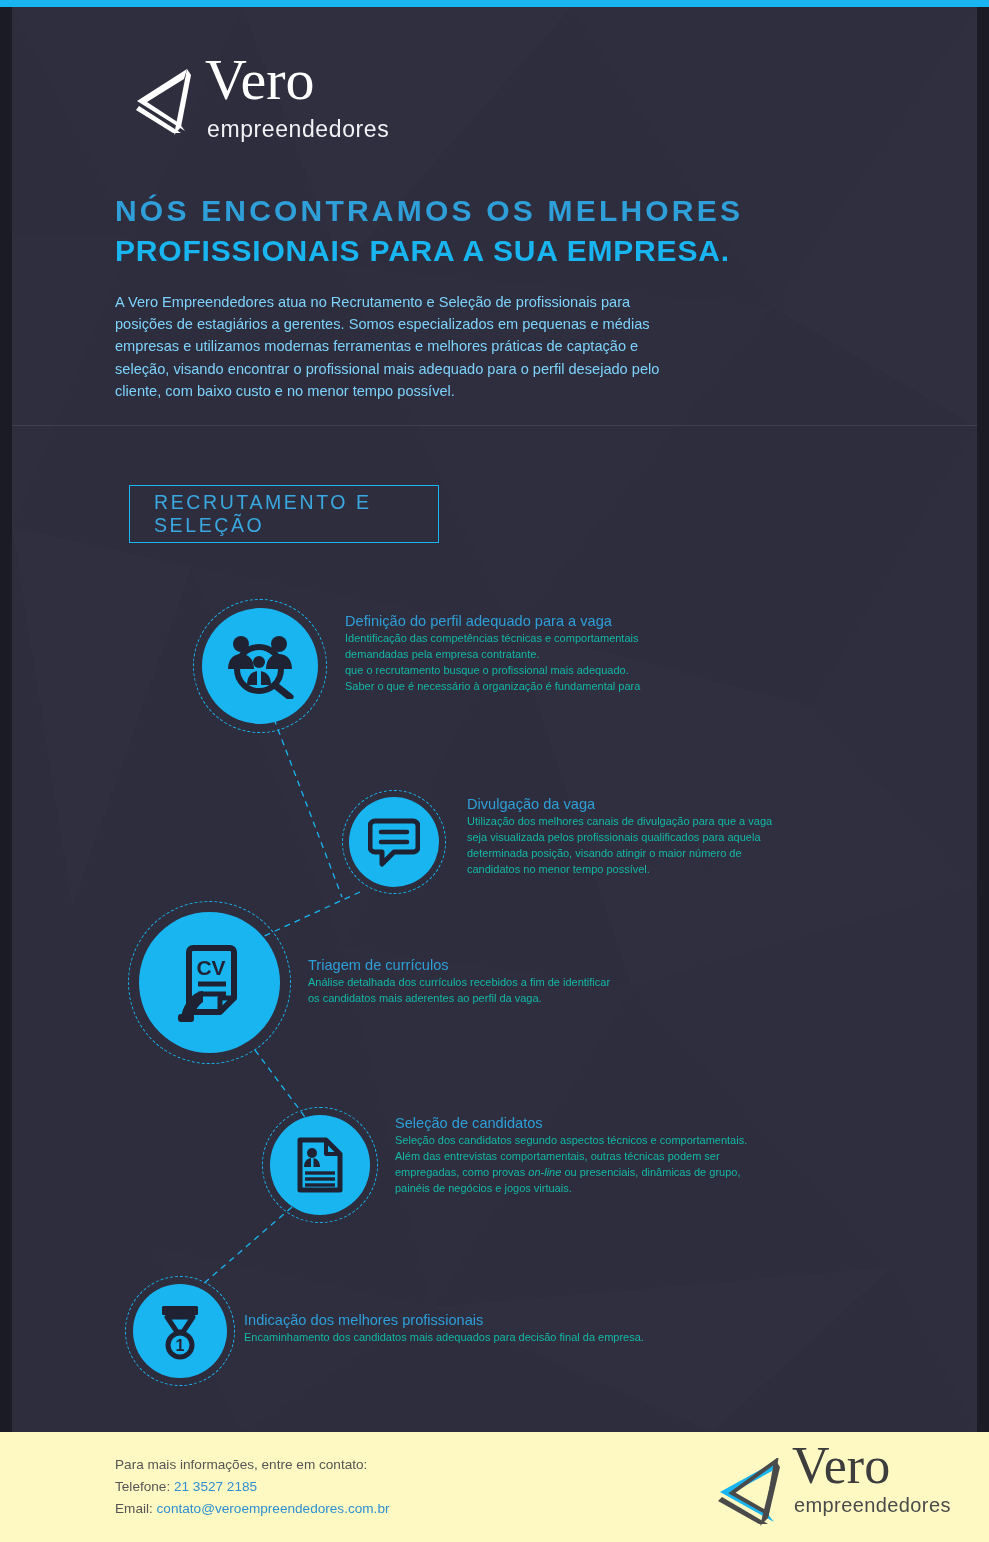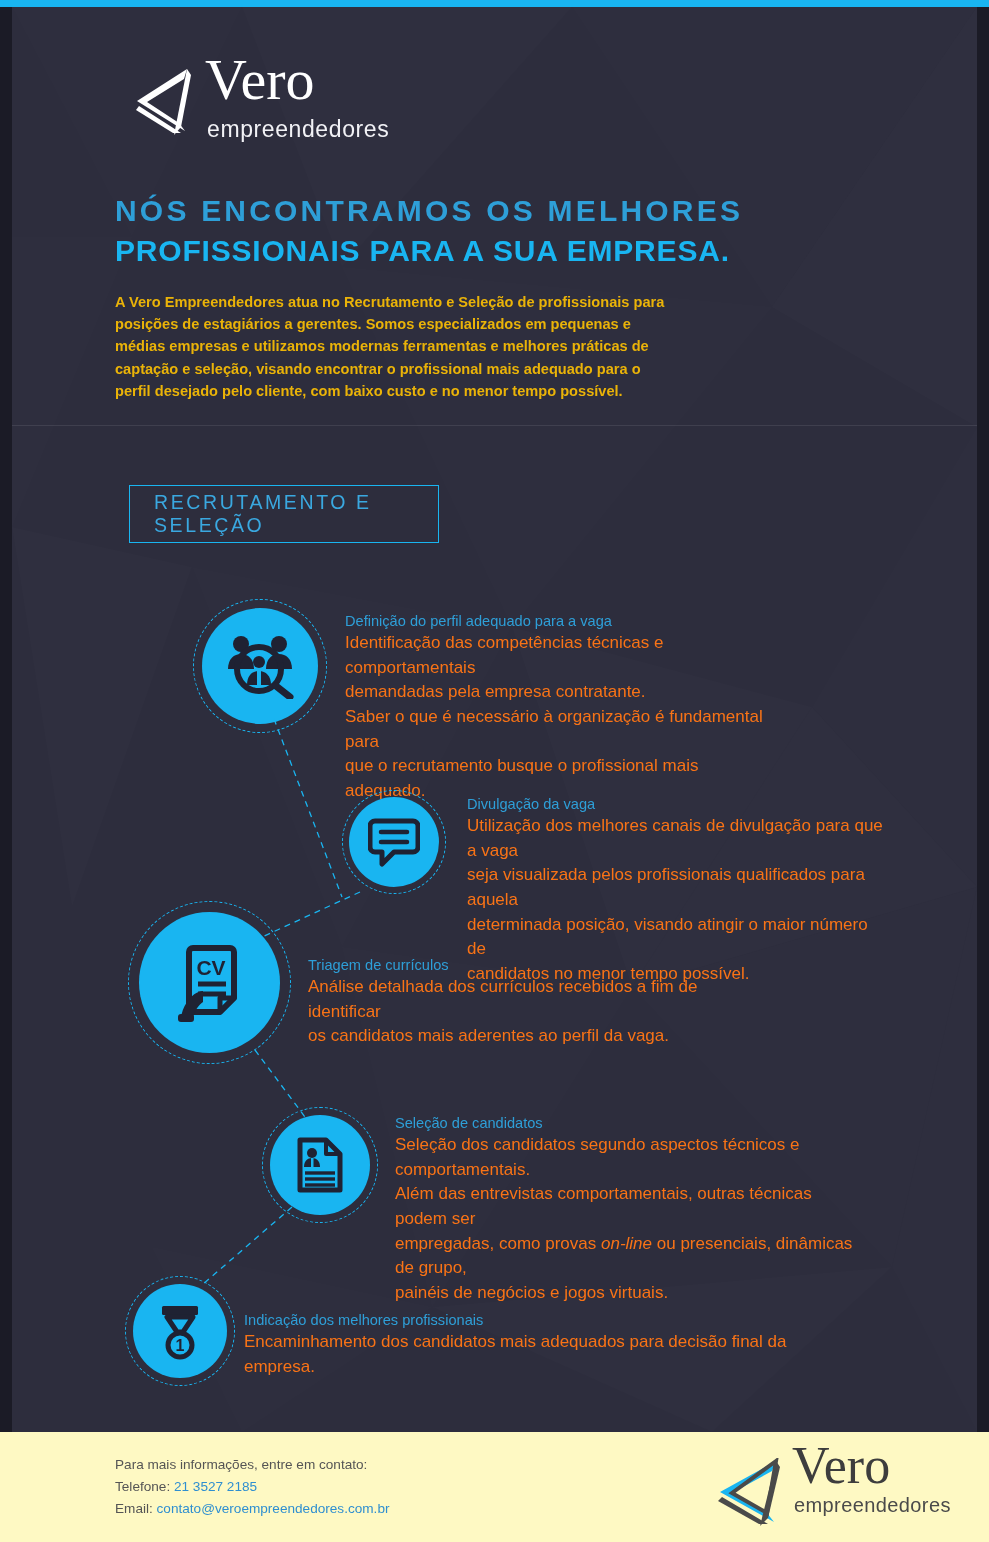--- a/index.html
+++ b/index.html
@@ -56,21 +56,21 @@
   .hero h1 {
     font-size:30px; font-weight:700; color:#2e9fd8;
     letter-spacing:3.2px; line-height:1.25; white-space:nowrap;
   }
   .hero h2 {
     font-size:30px; font-weight:bold; color:#19b5f1;
     letter-spacing:.8px; line-height:1.25; margin-top:2px; white-space:nowrap;
   }
   .hero p {
     margin-top:22px;
-    font-size:14.6px; line-height:1.52; color:#eab308; width:560px;font-weight:bold;
+    font-size:14.6px; line-height:1.52; color:#7dd3fc; width:560px;
   }
 
   
   .section-badge {
     position:absolute; left:117px; top:478px;
     width:310px; height:58px;
     border:1px solid #19b5f1;
     display:flex; align-items:center;
   }
   .section-badge span {
@@ -90,21 +90,21 @@
   .ring {
     position:absolute;
     border-radius:50%;
     border:1.3px dashed #19b5f1;
   }
   .stxt { position:absolute; }
   .stxt .t {
     font-size:14.6px; color:#2e9fd8; font-weight:400; margin-bottom:2px;
   }
   .stxt .d {
-    font-size:17px; line-height:1.45; color:#f97316;
+    font-size:11px; line-height:1.45; color:#14b8a6;
   }
   .stxt .d em { font-style:italic; }
 
   
   .conn { position:absolute; z-index:2; }
 
   
   .footer {
     position:absolute; left:0; top:1432px; width:989px; height:110px;
     background:#fef9c3;
@@ -203,22 +203,22 @@
               <path d="M23 52 C23 43 28 38 35 38 C42 38 47 43 47 52 Z" fill="#1f2233"></path>
               <rect x="33" y="38" width="4" height="14" fill="#19b5f1"></rect>
               <line x1="52" y1="53" x2="66" y2="64" stroke="#1f2233" stroke-width="7" stroke-linecap="round"></line>
             </svg>
           </div>
           <div class="stxt" style="left:333px;top:606px;width:420px;">
             <div class="t">Definição do perfil adequado para a vaga</div>
             <div class="d">
               <div>Identificação das competências técnicas e comportamentais</div>
               <div>demandadas pela empresa contratante.</div>
+              <div>que o recrutamento busque o profissional mais adequado.</div>
               <div>Saber o que é necessário à organização é fundamental para</div>
-              <div>que o recrutamento busque o profissional mais adequado.</div>
             </div>
           </div>
         </div>
 
         <div class="step">
           <div class="ring" style="left:330px;top:783px;width:104px;height:104px;"></div>
           <div class="bubble" style="left:337px;top:790px;width:90px;height:90px;">
             <svg width="52" height="50" viewBox="0 0 52 50">
               <path d="M7 4 H45 A5 5 0 0 1 50 9 V30 A5 5 0 0 1 45 35 H26 L14 47 V35 H7 A5 5 0 0 1 2 30 V9 A5 5 0 0 1 7 4 Z" fill="none" stroke="#1f2233" stroke-width="5" stroke-linejoin="round"></path>
               <line x1="13" y1="15" x2="39" y2="15" stroke="#1f2233" stroke-width="4.5" stroke-linecap="round"></line>

